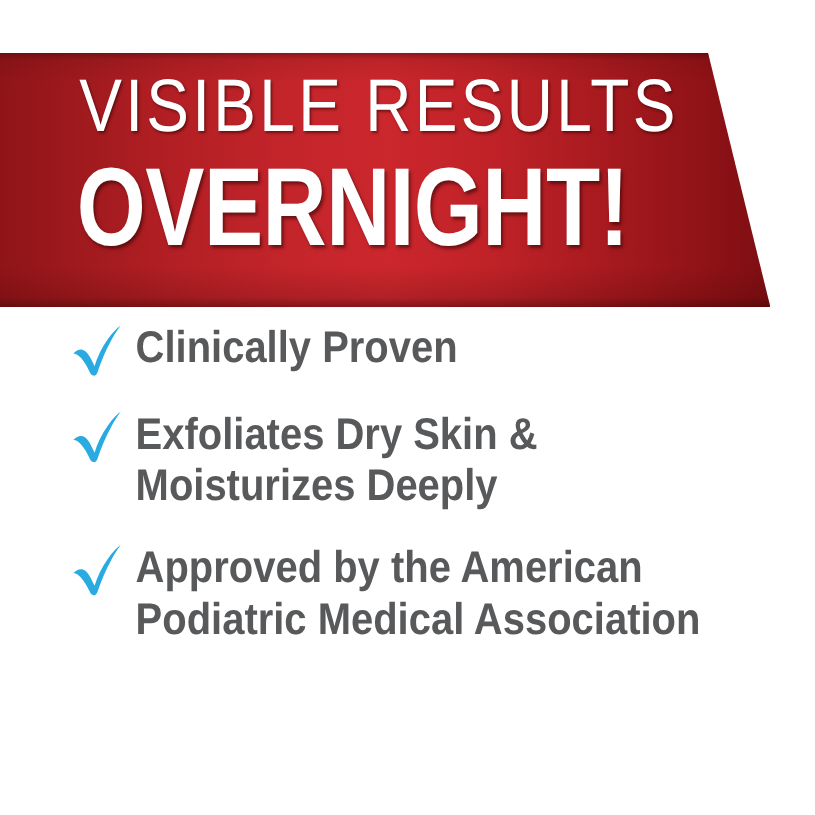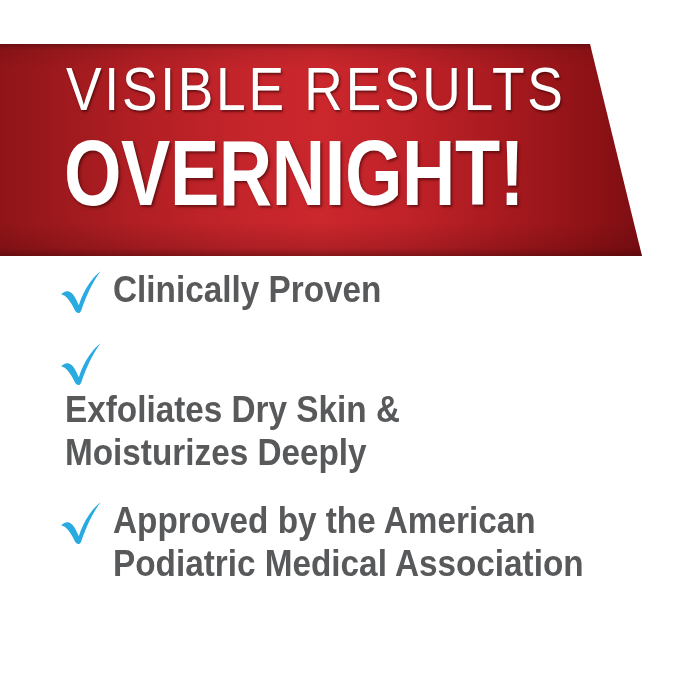--- a/index.html
+++ b/index.html
@@ -112,21 +112,21 @@
   }
 
   .bullet-row {
     position: relative;
     display: flex;
     align-items: flex-start;
     padding-left: 57px;
   }
 
   .bullet-row.b1 { margin-top: 0px; }
-  .bullet-row.b2 { margin-top: 24px; flex-direction: column; }
+  .bullet-row.b2 { margin-top: 24px; }
   .bullet-row.b3 { margin-top: 25px; justify-content: flex-end; }
   .bullet-row.b4 { margin-top: 26px; }
 
   .check {
     flex: 0 0 auto;
     width: 48px;
     height: 46px;
     margin-top: 2px;
   }
   .check svg { display: block; width: 48px; height: 46px; }

